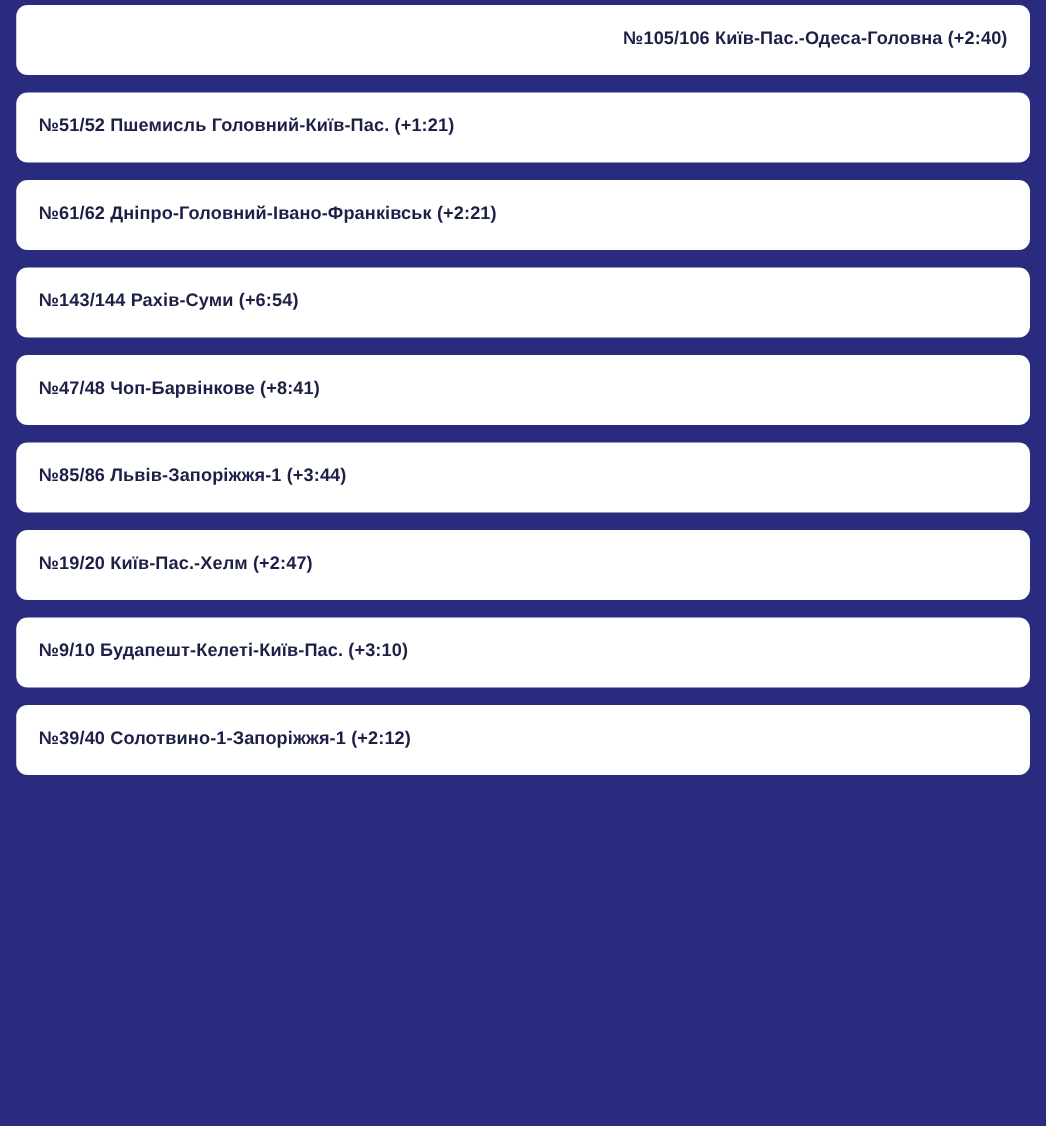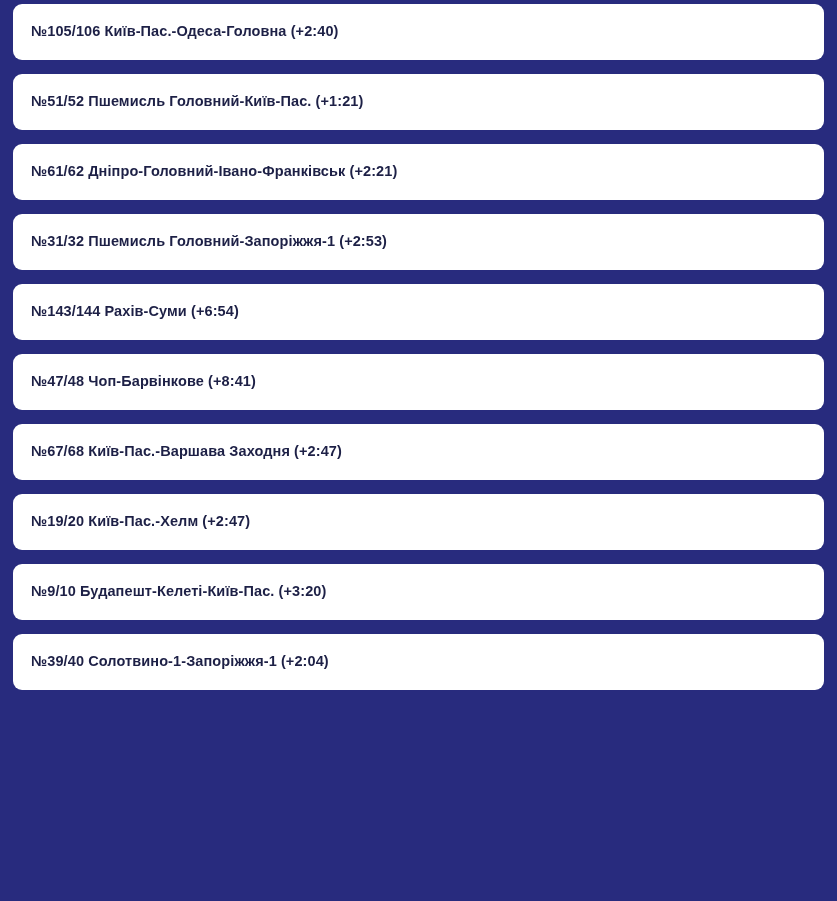--- a/index.html
+++ b/index.html
@@ -26,20 +26,21 @@
     margin: 0 0 14px 0;
     background: #ffffff;
     border-radius: 9px;
     display: flex;
     align-items: center;
     padding: 0 18px;
     overflow: hidden;
   }
   .train-item:first-child {
     margin-top: 4px;
+    justify-content: flex-end;
   }
   .train-label {
     font-size: 14.5px;
     font-weight: bold;
     color: #1d2046;
     letter-spacing: 0.1px;
     white-space: nowrap;
     line-height: 1.1;
   }
 </style>
@@ -50,33 +51,30 @@
   <div class="train-item">
     <span class="train-label">№105/106 Київ-Пас.-Одеса-Головна (+2:40)</span>
   </div>
   <div class="train-item">
     <span class="train-label">№51/52 Пшемисль Головний-Київ-Пас. (+1:21)</span>
   </div>
   <div class="train-item">
     <span class="train-label">№61/62 Дніпро-Головний-Івано-Франківськ (+2:21)</span>
   </div>
   <div class="train-item">
-    <span class="train-label">№31/32 Пшемисль Головний-Запоріжжя-1 (+2:53)</span>
-  </div>
-  <div class="train-item">
     <span class="train-label">№143/144 Рахів-Суми (+6:54)</span>
   </div>
   <div class="train-item">
     <span class="train-label">№47/48 Чоп-Барвінкове (+8:41)</span>
   </div>
   <div class="train-item">
-    <span class="train-label">№67/68 Київ-Пас.-Варшава Заходня (+2:47)</span>
+    <span class="train-label">№85/86 Львів-Запоріжжя-1 (+3:44)</span>
   </div>
   <div class="train-item">
     <span class="train-label">№19/20 Київ-Пас.-Хелм (+2:47)</span>
   </div>
   <div class="train-item">
-    <span class="train-label">№9/10 Будапешт-Келеті-Київ-Пас. (+3:20)</span>
+    <span class="train-label">№9/10 Будапешт-Келеті-Київ-Пас. (+3:10)</span>
   </div>
   <div class="train-item">
-    <span class="train-label">№39/40 Солотвино-1-Запоріжжя-1 (+2:04)</span>
+    <span class="train-label">№39/40 Солотвино-1-Запоріжжя-1 (+2:12)</span>
   </div>
 </div>
 
 </body></html>

